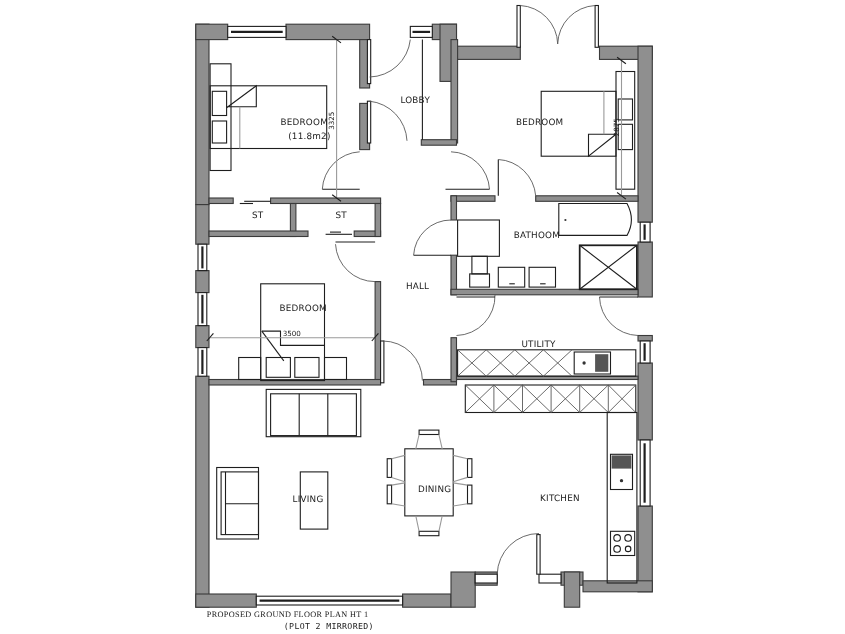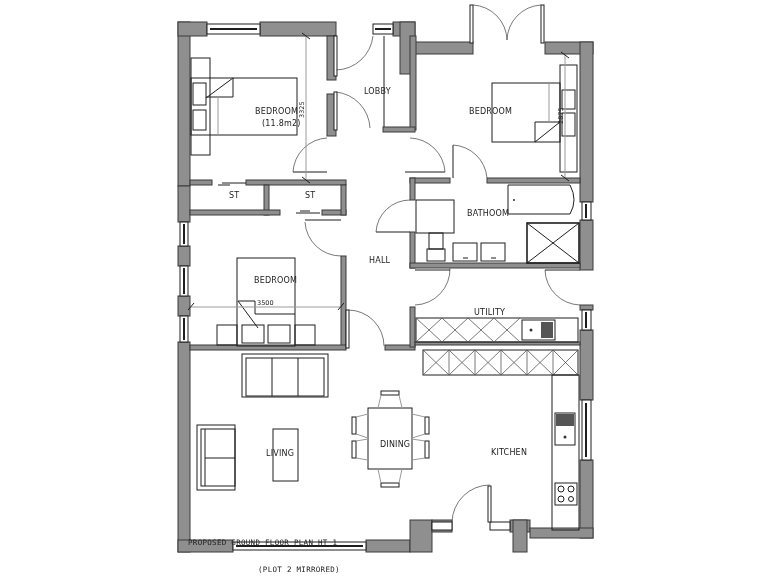--- a/index.html
+++ b/index.html
@@ -333,14 +333,14 @@
     <text class="label" x="467" y="216">BATHOOM</text>
     <text class="label" x="369" y="263">HALL</text>
     <text class="label" x="254" y="283">BEDROOM</text>
     <text class="label" x="474" y="315">UTILITY</text>
     <text class="label" x="266" y="456">LIVING</text>
     <text class="label" x="380" y="447">DINING</text>
     <text class="label" x="491" y="455">KITCHEN</text>
   </g>
 </svg>
 
-<div class="caption" style="left:188px; top:538px;">PROPOSED GROUND FLOOR PLAN HT 1</div>
+<div class="caption" style="left:188px; top:554px;font-family:Liberation Serif, serif;">PROPOSED GROUND FLOOR PLAN HT 1</div>
 <div class="caption" style="left:258px; top:565px;">(PLOT 2 MIRRORED)</div>
 
 </body></html>

